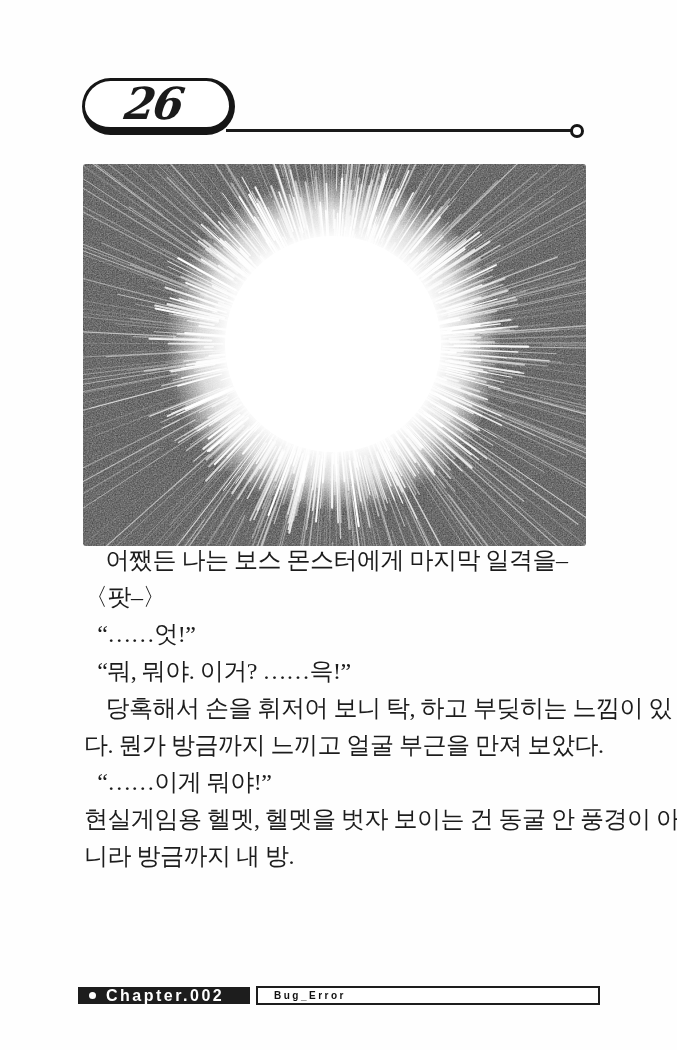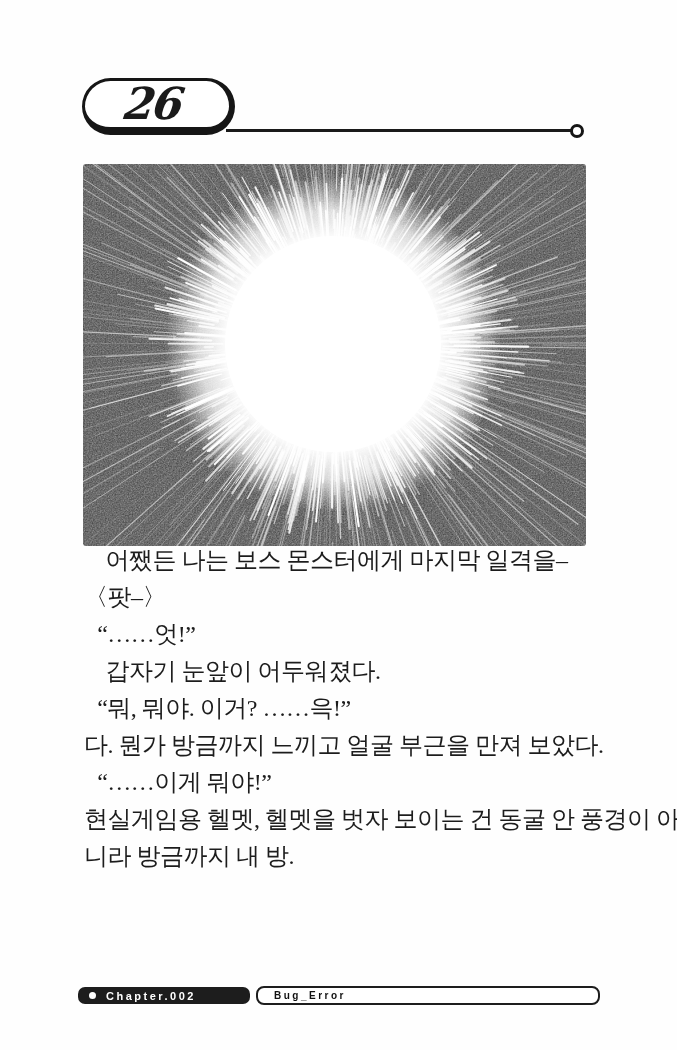--- a/index.html
+++ b/index.html
@@ -29,28 +29,28 @@
   
   #bodytext{position:absolute;left:84px;top:542px;width:516px;}
   .bline{
     font-size:24px;line-height:37px;letter-spacing:-0.5px;white-space:nowrap;
   }
   .ind{text-indent:0.9em;}
   .qind{text-indent:0.55em;}
   
   #footer{position:absolute;left:78px;top:986px;width:520px;height:19px;}
   #chap-pill{
-    position:absolute;left:0;top:1px;width:172px;height:17px;background:#1d1d1d;border-radius:7px;
+    position:absolute;left:0;top:1px;width:172px;height:17px;background:#1d1d1d;border-radius:0;
     display:flex;align-items:center;color:#fff;
-    font-family:"Liberation Sans","DejaVu Sans",sans-serif;font-weight:700;font-size:11px;letter-spacing:2.5px;
+    font-family:"Liberation Sans","DejaVu Sans",sans-serif;font-weight:700;font-size:16px;letter-spacing:2.5px;
   }
   #chap-pill .dot{width:7px;height:7px;background:#fff;border-radius:50%;margin:0 10px 0 11px;flex:0 0 auto;}
   #sect-pill{
     position:absolute;left:178px;top:0;width:340px;height:15px;background:#fff;border:2px solid #1d1d1d;
-    border-radius:8px;display:flex;align-items:center;color:#111;
+    border-radius:0;display:flex;align-items:center;color:#111;
     font-family:"Liberation Sans","DejaVu Sans",sans-serif;font-weight:700;font-size:10px;letter-spacing:2.5px;
     padding-left:0;box-sizing:content-box;
   }
   #sect-pill span{margin-left:16px;}
 </style>
 </head>
 <body>
 
 <div id="page">
 
@@ -1015,22 +1015,22 @@
         </g>
       <circle cx="250" cy="180" r="168" fill="url(#glow)"></circle>
       <circle cx="250" cy="180" r="108" fill="#ffffff"></circle>
     </svg>
   </div>
 
   <div id="bodytext">
     <div class="bline ind">어쨌든 나는 보스 몬스터에게 마지막 일격을–</div>
     <div class="bline">〈팟–〉</div>
     <div class="bline qind">“……엇!”</div>
-    <div class="bline ind">갑자기 눈앞이 어두워졌다.</div>
     <div class="bline qind">“뭐, 뭐야. 이거? ……윽!”</div>
+    <div class="bline ind">당혹해서 손을 휘저어 보니 탁, 하고 부딪히는 느낌이 있</div>
     <div class="bline">다. 뭔가 방금까지 느끼고 얼굴 부근을 만져 보았다.</div>
     <div class="bline qind">“……이게 뭐야!”</div>
     <div class="bline">현실게임용 헬멧, 헬멧을 벗자 보이는 건 동굴 안 풍경이 아</div>
     <div class="bline">니라 방금까지 내 방.</div>
   </div>
 
   <div id="footer">
     <div id="chap-pill">
       <span class="dot"></span>
       <span>Chapter.002</span>

